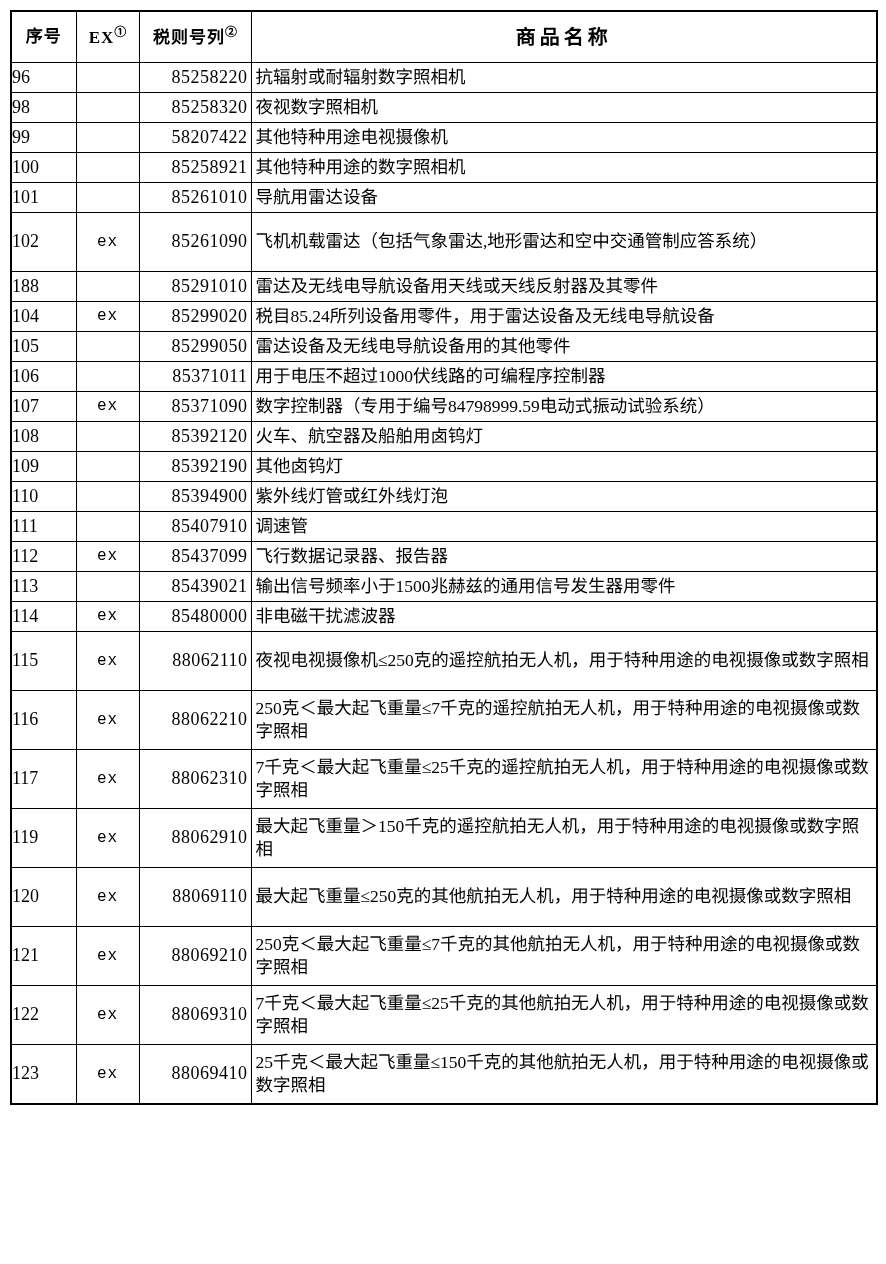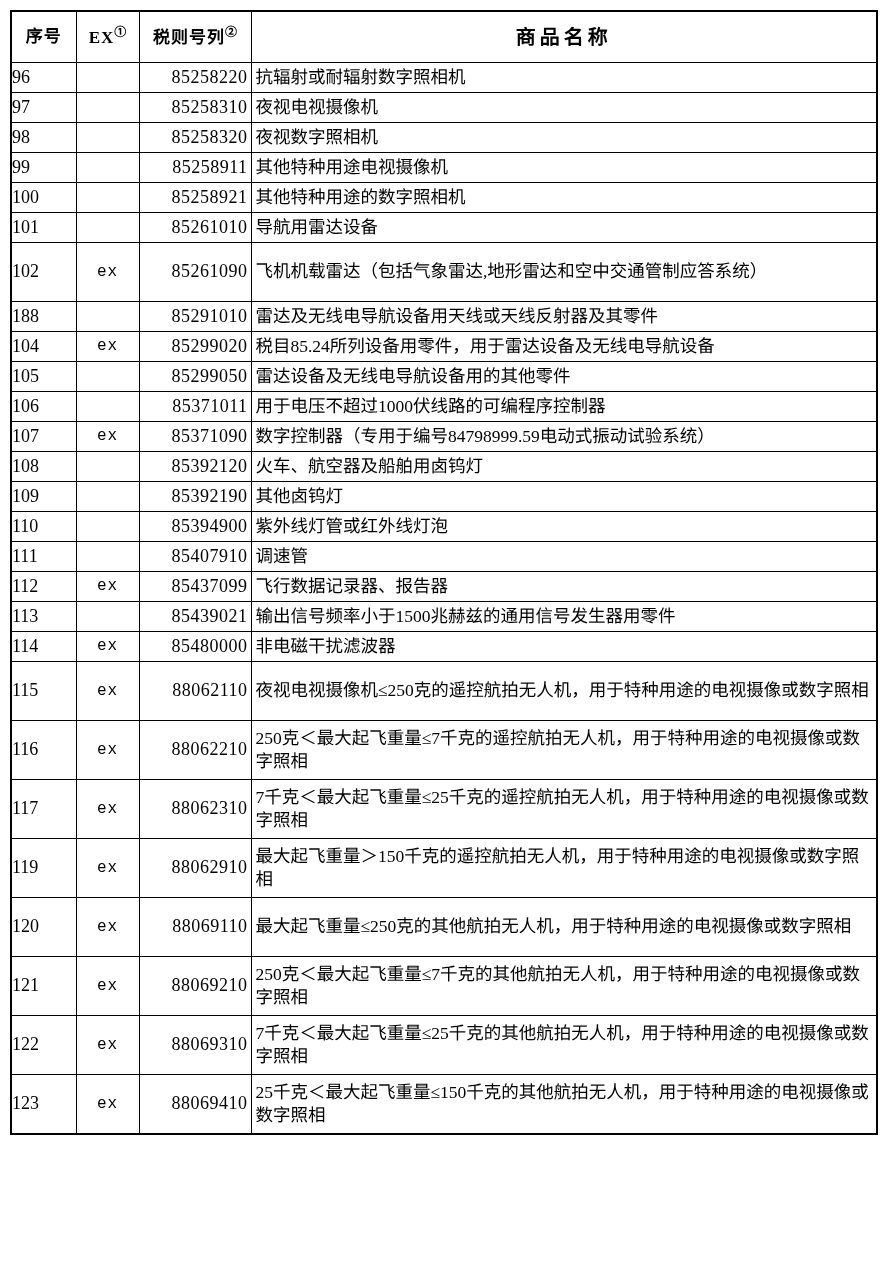--- a/index.html
+++ b/index.html
@@ -105,35 +105,29 @@
       </tr>
     </thead>
     <tbody id="table-body">
         <tr class="r1">
           <td class="seq">96</td>
           <td class="ex"></td>
           <td class="code">85258220</td>
           <td class="name">抗辐射或耐辐射数字照相机</td>
         </tr>
         <tr class="r1">
-          <td class="seq">97</td>
-          <td class="ex"></td>
-          <td class="code">85258310</td>
-          <td class="name">夜视电视摄像机</td>
-        </tr>
-        <tr class="r1">
           <td class="seq">98</td>
           <td class="ex"></td>
           <td class="code">85258320</td>
           <td class="name">夜视数字照相机</td>
         </tr>
         <tr class="r1">
           <td class="seq">99</td>
           <td class="ex"></td>
-          <td class="code">85258911</td>
+          <td class="code">58207422</td>
           <td class="name">其他特种用途电视摄像机</td>
         </tr>
         <tr class="r1">
           <td class="seq">100</td>
           <td class="ex"></td>
           <td class="code">85258921</td>
           <td class="name">其他特种用途的数字照相机</td>
         </tr>
         <tr class="r1">
           <td class="seq">101</td>

